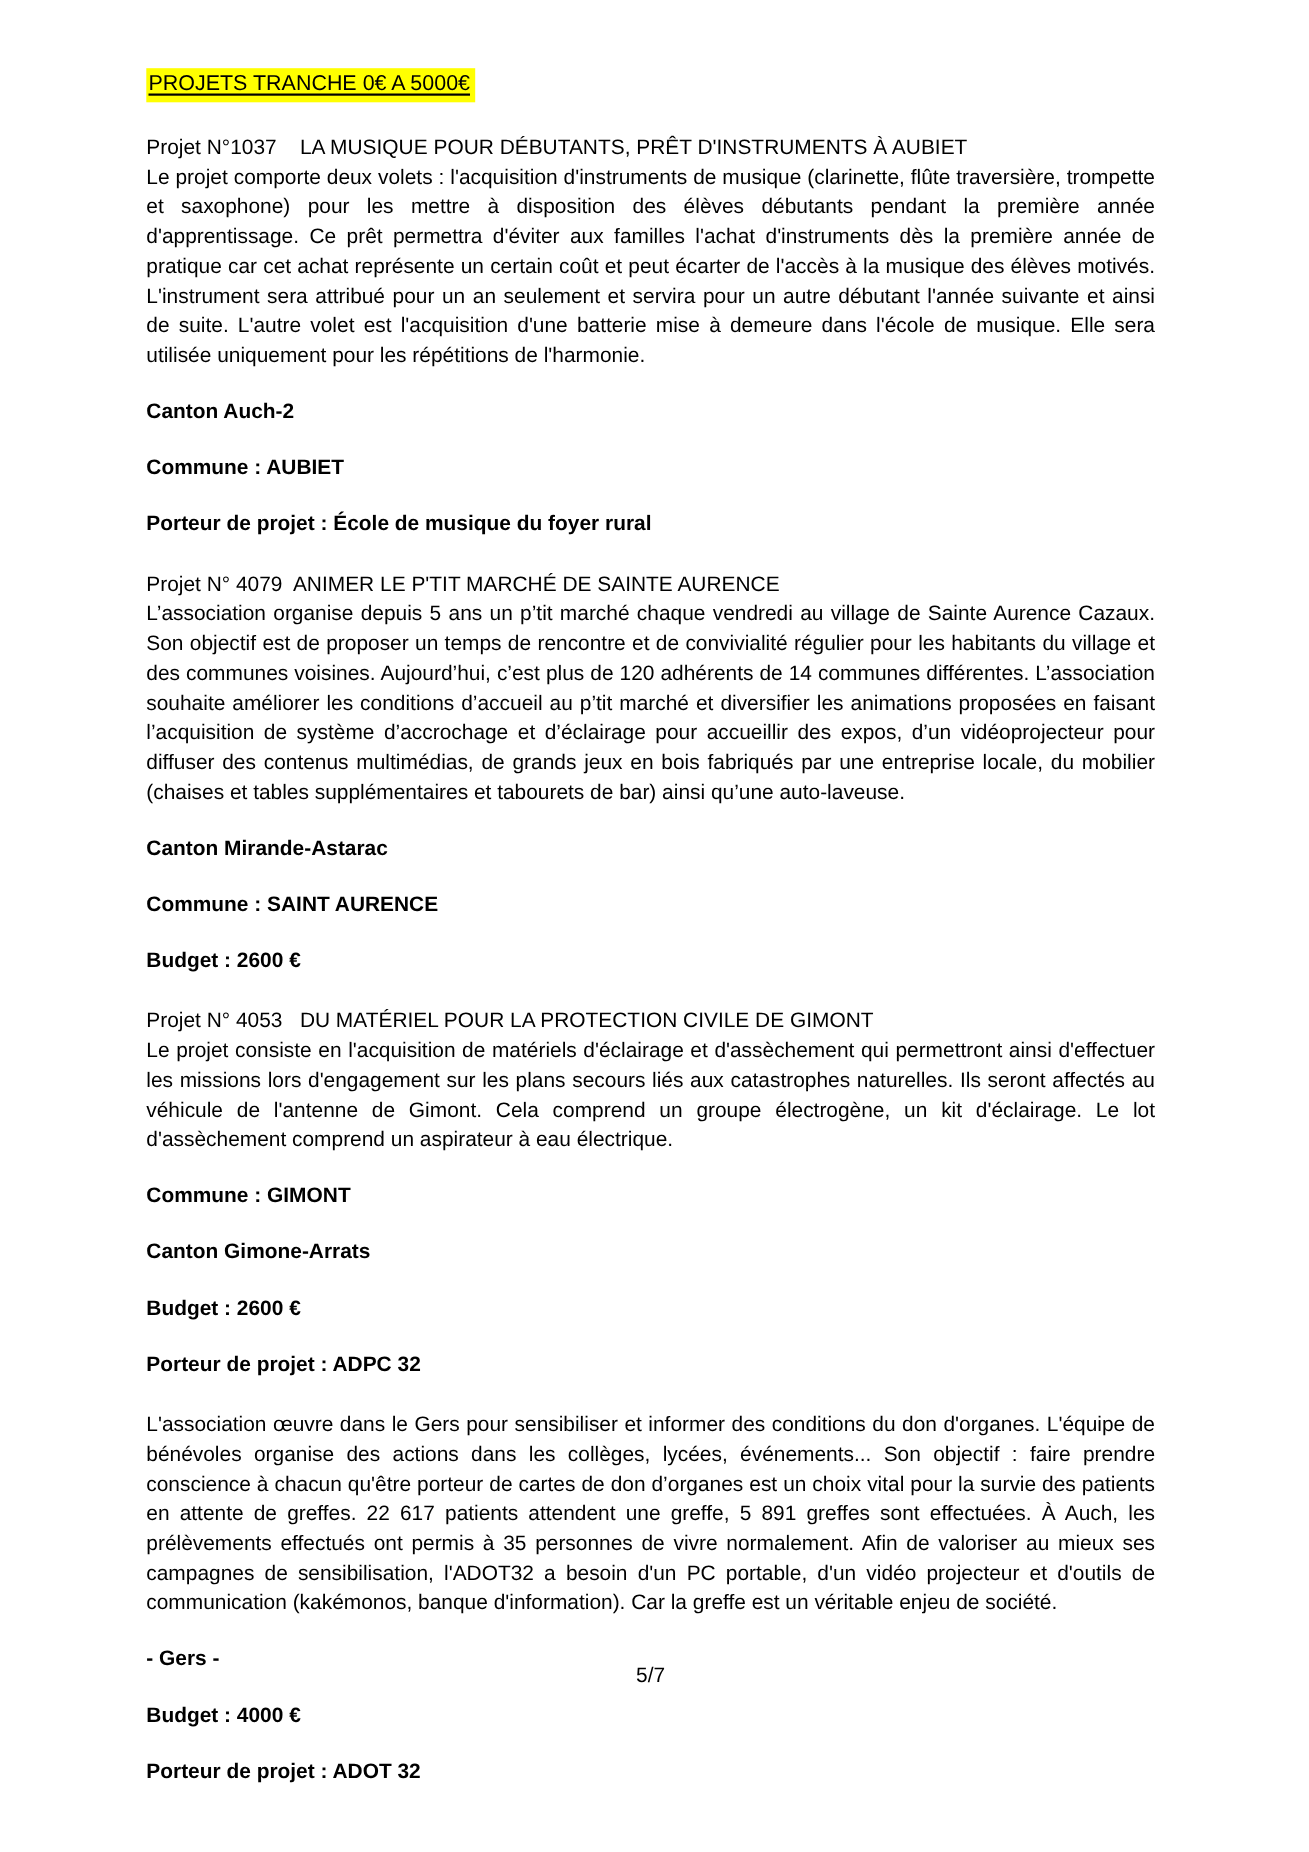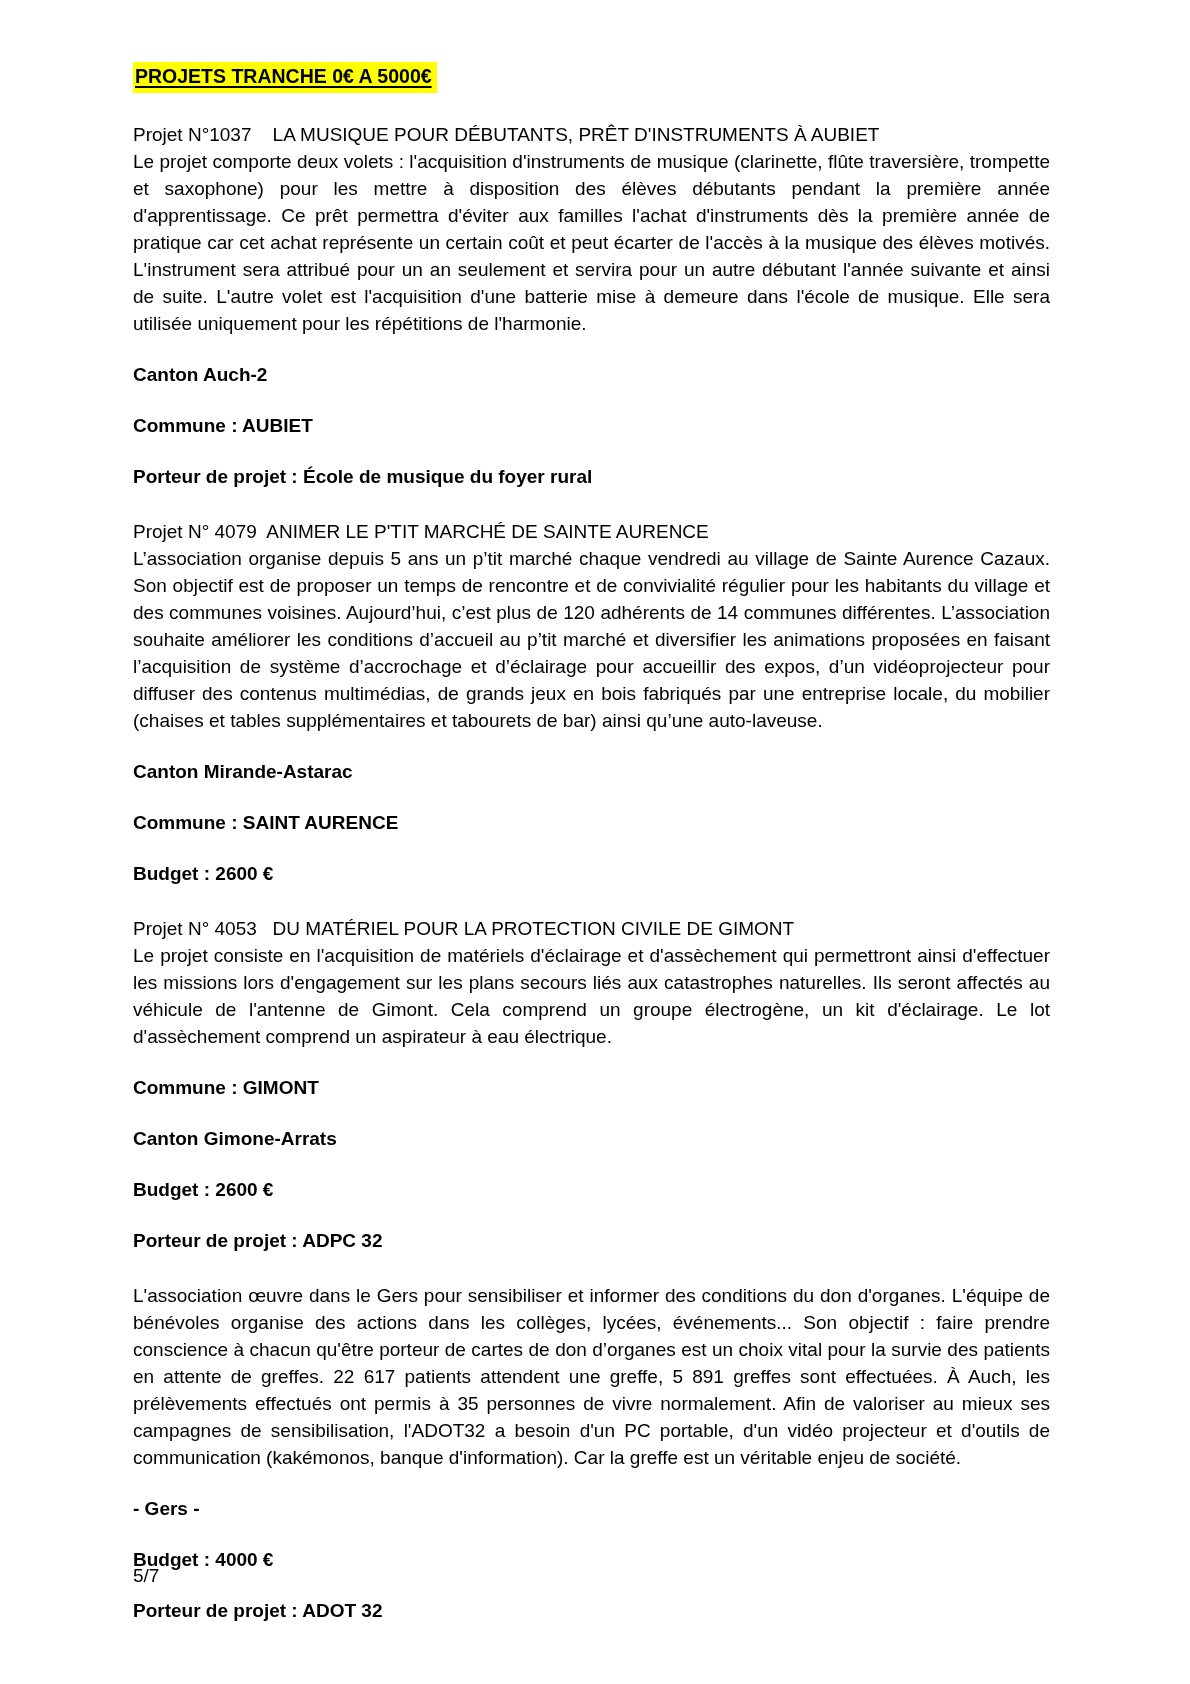--- a/index.html
+++ b/index.html
@@ -21,44 +21,44 @@
   .content {
     position: absolute;
     left: 133px;
     top: 62px;
     width: 917px;
   }
   .doc-header { margin: 0; }
   .highlight {
     display: inline-block;
     background: #ffff00;
-    font-weight: bold;
+    font-weight: normal;
     font-size: 19.5px;
     text-decoration: underline;
     text-decoration-thickness: 2px;
     text-underline-offset: 3px;
     padding: 1px 5px 3px 2px;
   }
   .project { margin-top: 28px; }
   .project-title {
     font-weight: normal;
     white-space: pre-wrap;
     margin: 0;
   }
   .project-body {
     margin: 0;
     text-align: justify;
   }
   .meta-line { font-weight: bold; margin-top: 24px; }
   .footer {
     position: absolute;
     left: 133px;
-    top: 1562px;
+    top: 1510px;
     width: 917px;
-    text-align: left;
+    text-align: center;
   }
 </style>
 </head>
 <body>
 
 <div class="page">
   <div class="content">
 
     <div class="doc-header">
       <span class="highlight">PROJETS TRANCHE 0€ A 5000€</span>

